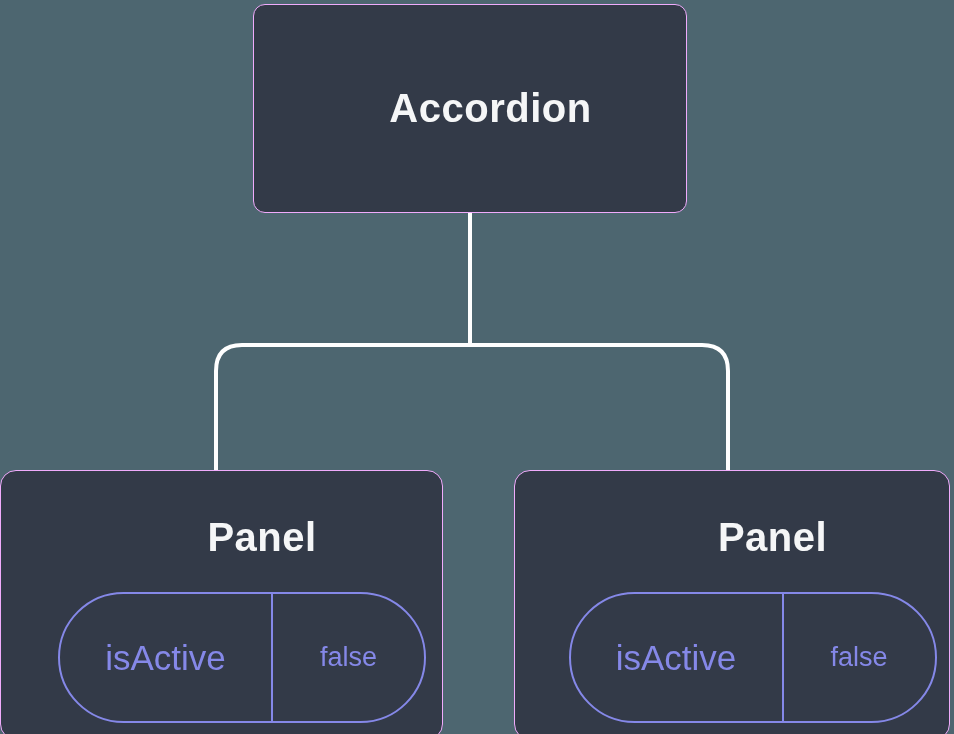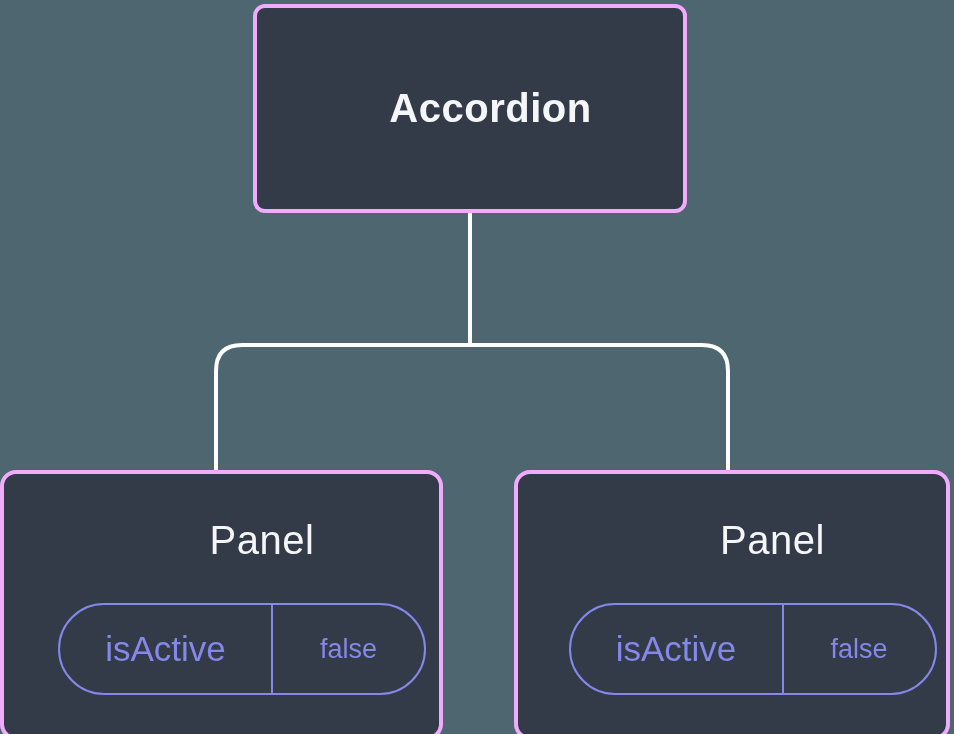--- a/index.html
+++ b/index.html
@@ -23,21 +23,21 @@
   .connector-svg {
     position: absolute;
     left: 0;
     top: 0;
     pointer-events: none;
   }
   .node {
     position: absolute;
     box-sizing: border-box;
     background: #333a48;
-    border: 4px solid #f0abfc;
+    border: 1px solid #f0abfc;
     color: #f5f6f7;
     padding-left: 41px;
   }
   .node-root {
     left: 253px;
     top: 4px;
     width: 434px;
     height: 209px;
     border-radius: 12px;
     display: flex;
@@ -60,31 +60,31 @@
     width: 443px;
   }
   .node-panel-right {
     left: 514px;
     width: 436px;
   }
   .panel-title {
     margin-top: 42px;
     text-align: center;
     font-size: 40px;
-    font-weight: 400;
+    font-weight: 700;
     letter-spacing: 0.5px;
     line-height: 48px;
     color: #f5f6f7;
     margin-left: 40px;
   }
   .prop-pill {
     box-sizing: border-box;
     width: 368px;
-    height: 92px;
-    margin: 39px auto 0 auto;
+    height: 131px;
+    margin: 31px auto 0 auto;
     border: 2.5px solid #8588e8;
     border-radius: 999px;
     display: flex;
     align-items: stretch;
     overflow: hidden;
     color: #8588e8;
   }
   .prop-key {
     flex: 0 0 58%;
     display: flex;

